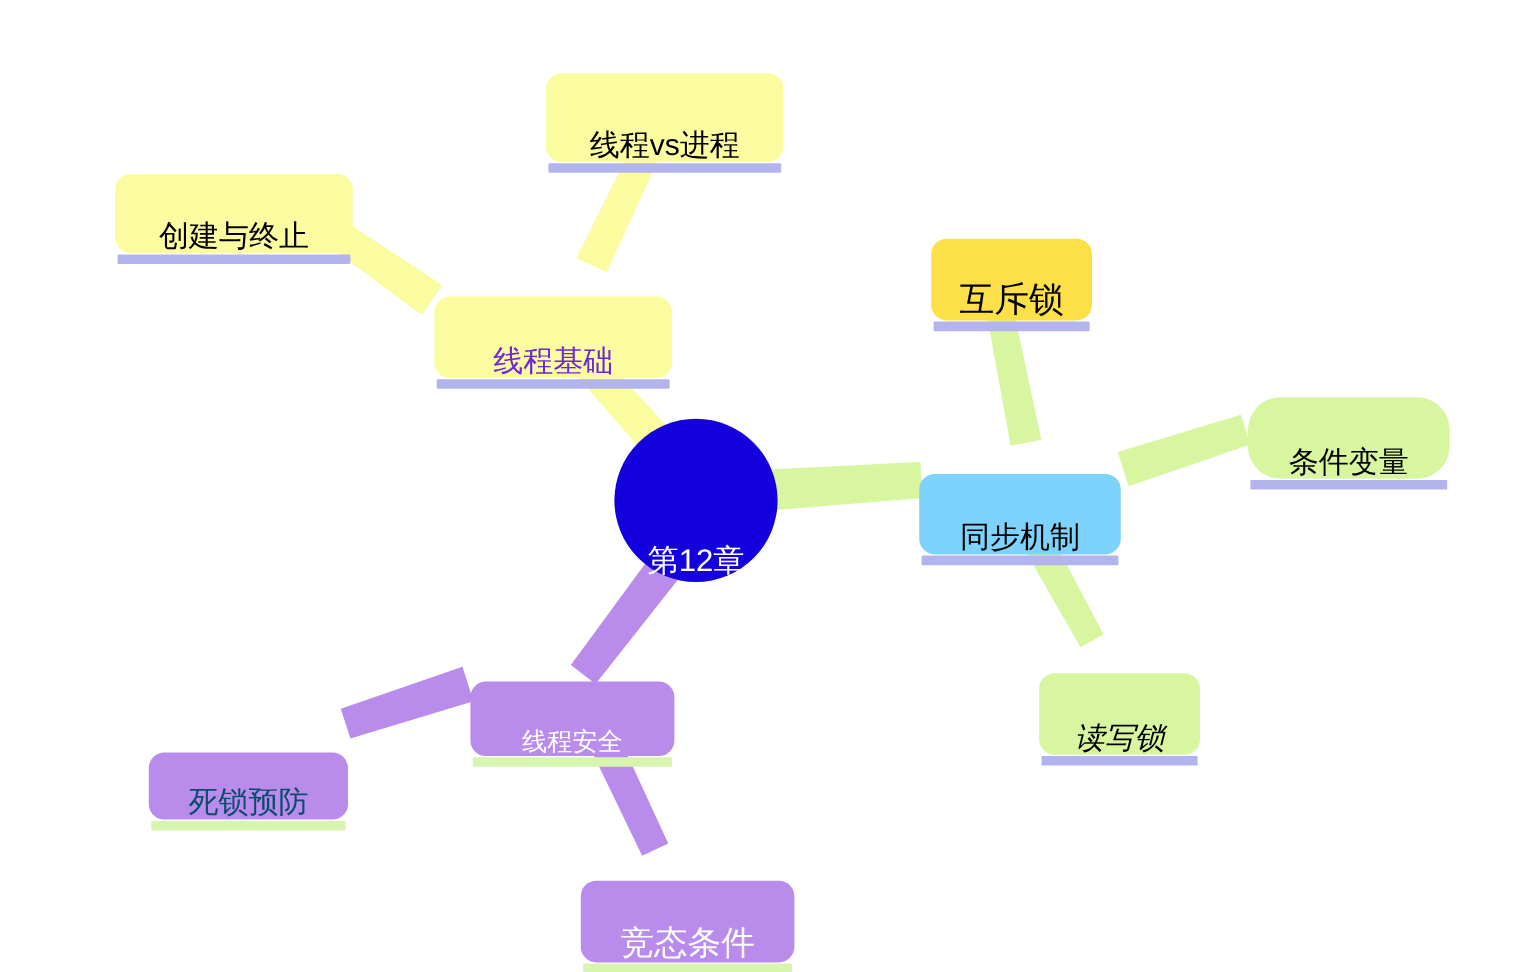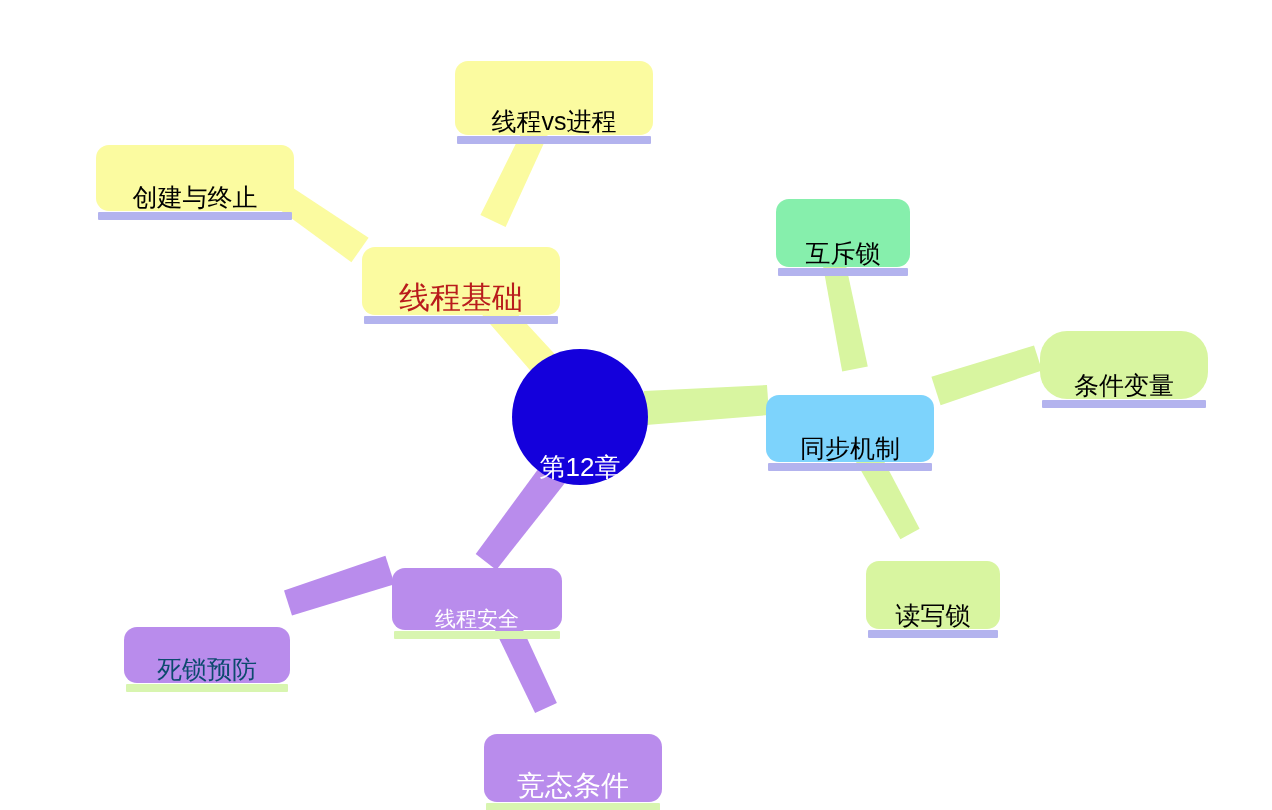--- a/index.html
+++ b/index.html
@@ -71,45 +71,45 @@
       <polygon points="368.6,237.7 274.9,176.1 261.1,195.9 351.4,262.3" fill="#fbfba0"></polygon>
       <polygon points="646.1,425.0 769.0,415.0 767.0,385.0 643.9,391.0" fill="#d8f5a0"></polygon>
       <polygon points="867.8,366.5 840.8,240.9 819.2,245.1 842.2,371.5" fill="#d8f5a0"></polygon>
       <polygon points="940.6,405.3 1042.0,370.4 1034.0,345.6 931.4,376.7" fill="#d8f5a0"></polygon>
       <polygon points="843.6,440.3 900.4,539.3 919.6,528.7 866.4,427.7" fill="#d8f5a0"></polygon>
       <polygon points="541.1,464.9 475.7,554.1 496.3,569.9 564.9,483.1" fill="#b98cec"></polygon>
       <polygon points="385.4,555.7 284.0,590.6 292.0,615.4 394.6,584.3" fill="#b98cec"></polygon>
       <polygon points="483.2,605.6 535.1,713.1 556.9,702.9 506.8,594.4" fill="#b98cec"></polygon>
     </svg>
   <div id="nodes-layer">
-      <div class="node" style="left: 362px; top: 219px; width: 198px; height: 68px; background: rgb(251, 251, 160); color: #b91c1c; font-size: 31px;">
+      <div class="node" style="left: 362px; top: 219px; width: 198px; height: 68px; background: rgb(251, 251, 160); color: #6d28d9; font-size: 25px;">
         <span class="node-label">线程基础</span>
         <span class="underline" style="background: rgb(179, 179, 238);"></span>
       </div>
       <div class="node" style="left: 455px; top: 33px; width: 198px; height: 74px; background: rgb(251, 251, 160); color: rgb(0, 0, 0); font-size: 25px;">
         <span class="node-label">线程vs进程</span>
         <span class="underline" style="background: rgb(179, 179, 238);"></span>
       </div>
       <div class="node" style="left: 96px; top: 117px; width: 198px; height: 66px; background: rgb(251, 251, 160); color: rgb(0, 0, 0); font-size: 25px;">
         <span class="node-label">创建与终止</span>
         <span class="underline" style="background: rgb(179, 179, 238);"></span>
       </div>
       <div class="node" style="left: 766px; top: 367px; width: 168px; height: 67px; background: #7dd3fc; color: rgb(0, 0, 0); font-size: 25px;">
         <span class="node-label">同步机制</span>
         <span class="underline" style="background: rgb(179, 179, 238);"></span>
       </div>
-      <div class="node" style="left: 776px; top: 171px; width: 134px; height: 68px; background: #86efac; color: rgb(0, 0, 0); font-size: 25px;">
+      <div class="node" style="left: 776px; top: 171px; width: 134px; height: 68px; background: #fde047; color: rgb(0, 0, 0); font-size: 29px;">
         <span class="node-label">互斥锁</span>
         <span class="underline" style="background: rgb(179, 179, 238);"></span>
       </div>
       <div class="node" style="left: 1040px; top: 303px; width: 168px; height: 68px; background: rgb(216, 245, 160); color: rgb(0, 0, 0); font-size: 25px; border-radius: 27px;">
         <span class="node-label">条件变量</span>
         <span class="underline" style="background: rgb(179, 179, 238);"></span>
       </div>
-      <div class="node" style="left: 866px; top: 533px; width: 134px; height: 68px; background: rgb(216, 245, 160); color: rgb(0, 0, 0); font-size: 25px;">
+      <div class="node" style="left: 866px; top: 533px; width: 134px; height: 68px; background: rgb(216, 245, 160); color: rgb(0, 0, 0); font-size: 25px; font-style: italic;">
         <span class="node-label">读写锁</span>
         <span class="underline" style="background: rgb(179, 179, 238);"></span>
       </div>
       <div class="node" style="left: 392px; top: 540px; width: 170px; height: 62px; background: rgb(185, 140, 236); color: rgb(255, 255, 255); font-size: 21px;">
         <span class="node-label">线程安全</span>
         <span class="underline" style="background: rgb(216, 245, 176);"></span>
       </div>
       <div class="node" style="left: 124px; top: 599px; width: 166px; height: 56px; background: rgb(185, 140, 236); color: #0c4a6e; font-size: 25px;">
         <span class="node-label">死锁预防</span>
         <span class="underline" style="background: rgb(216, 245, 176);"></span>

